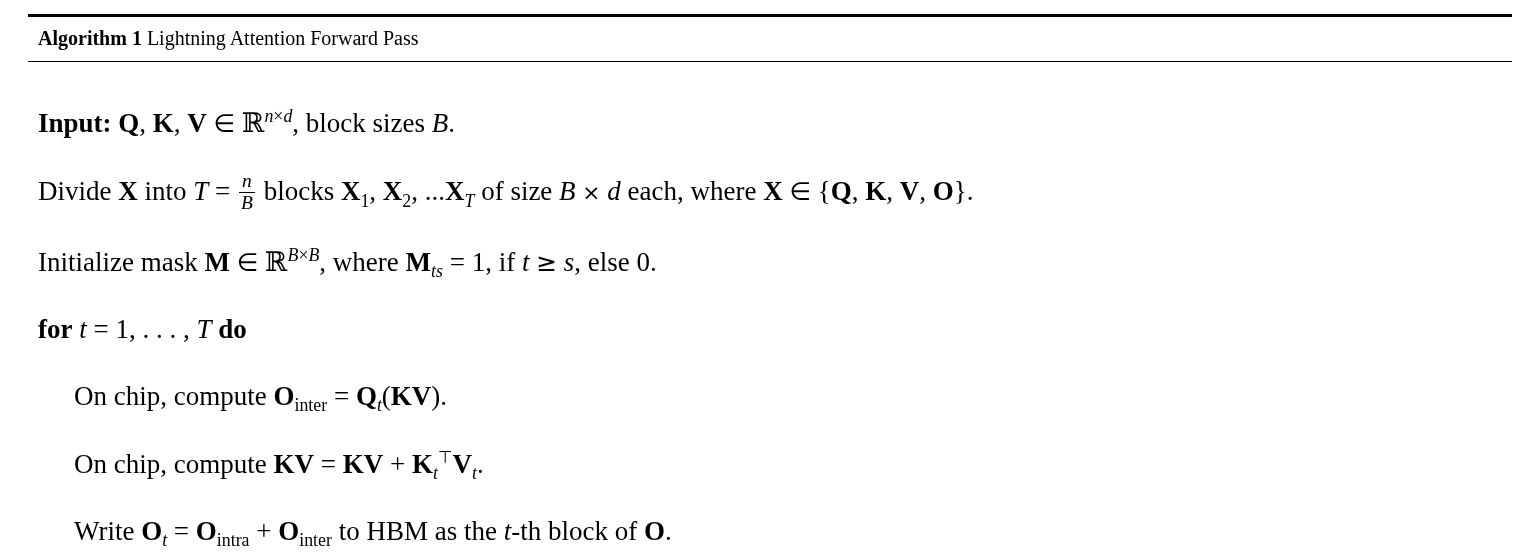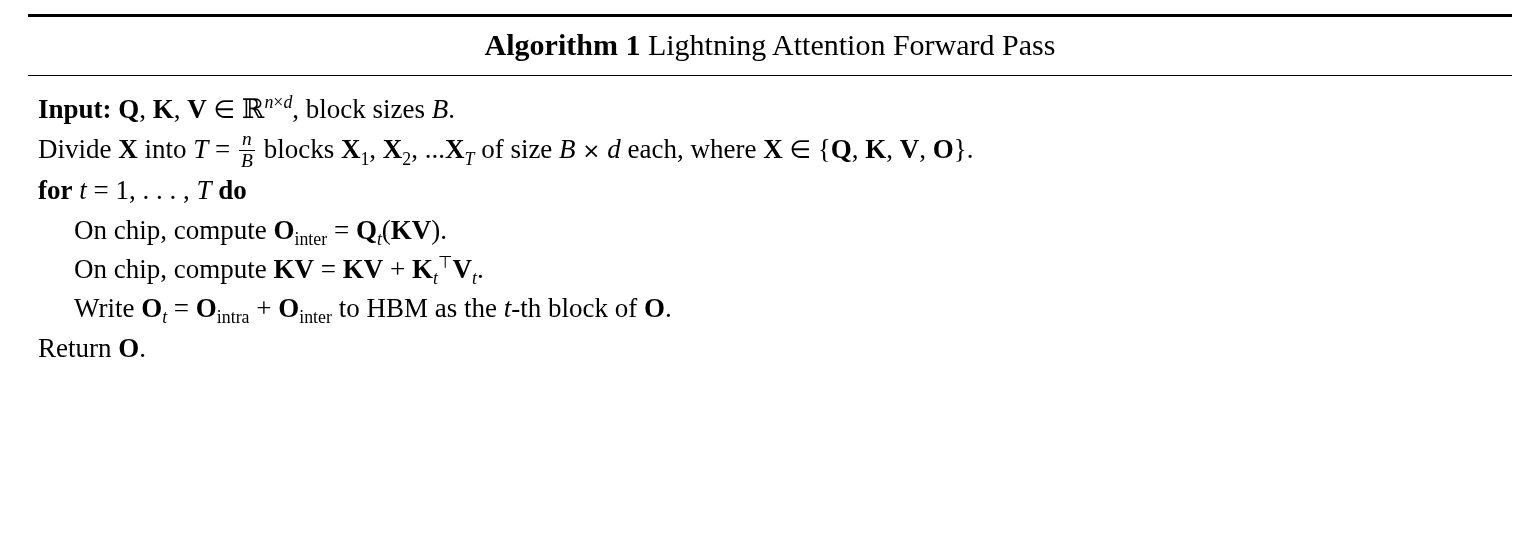--- a/index.html
+++ b/index.html
@@ -21,36 +21,36 @@
   }
   .rule-thick {
     border-top: 3px solid #000;
     height: 0;
   }
   .rule-thin {
     border-top: 1.6px solid #000;
     height: 0;
   }
   .caption {
-    font-size: 30px;
+    font-size: 20px;
     line-height: 1.35;
     padding: 8px 10px 9px 10px;
     white-space: nowrap;
-    text-align: center;
   }
   .caption .algname {
     font-weight: bold;
   }
   .body-lines {
     padding: 13px 10px 12px 10px;
     font-size: 27px;
     line-height: 1.46;
   }
   .line {
     white-space: nowrap;
+    margin-top: 28px;
   }
   .indent-1 { padding-left: 36px; }
   b, .bf { font-weight: bold; }
   i, .it { font-style: italic; }
   .bbR {
     font-family: "DejaVu Serif", serif;
     font-style: normal;
   }
   sup, sub {
     font-size: 0.66em;
@@ -107,20 +107,23 @@
   <div class="body-lines">
 
     <div class="line">
       <b>Input:</b> <b>Q</b>,&nbsp;<b>K</b>,&nbsp;<b>V</b> <span class="op">∈</span> <span class="bbR">ℝ</span><sup><i>n</i>×<i>d</i></sup>, block sizes <i>B</i>.
     </div>
 
     <div class="line">
       Divide <b>X</b> into <i>T</i> = <span class="frac"><span class="num">n</span><span class="den">B</span></span> blocks <b>X</b><sub>1</sub>,&nbsp;<b>X</b><sub>2</sub>, ...<b>X</b><sub><i>T</i></sub> of size <i>B</i> <span class="smallop">×</span> <i>d</i> each, where <b>X</b> <span class="op">∈</span> {<b>Q</b>,&nbsp;<b>K</b>,&nbsp;<b>V</b>,&nbsp;<b>O</b>}.
     </div>
 
+    <div class="line">
+      Initialize mask <b>M</b> <span class="op">∈</span> <span class="bbR">ℝ</span><sup><i>B</i>×<i>B</i></sup>, where <b>M</b><sub><i>ts</i></sub> = 1, if <i>t</i> <span class="op">≥</span> <i>s</i>, else 0.
+    </div>
 
 
     <div class="line">
       <b>for</b> <i>t</i> = 1, . . . , <i>T</i> <b>do</b>
     </div>
 
 
 
     <div class="line indent-1">
       On chip, compute <b>O</b><sub>inter</sub> = <b>Q</b><sub><i>t</i></sub>(<b>KV</b>).

